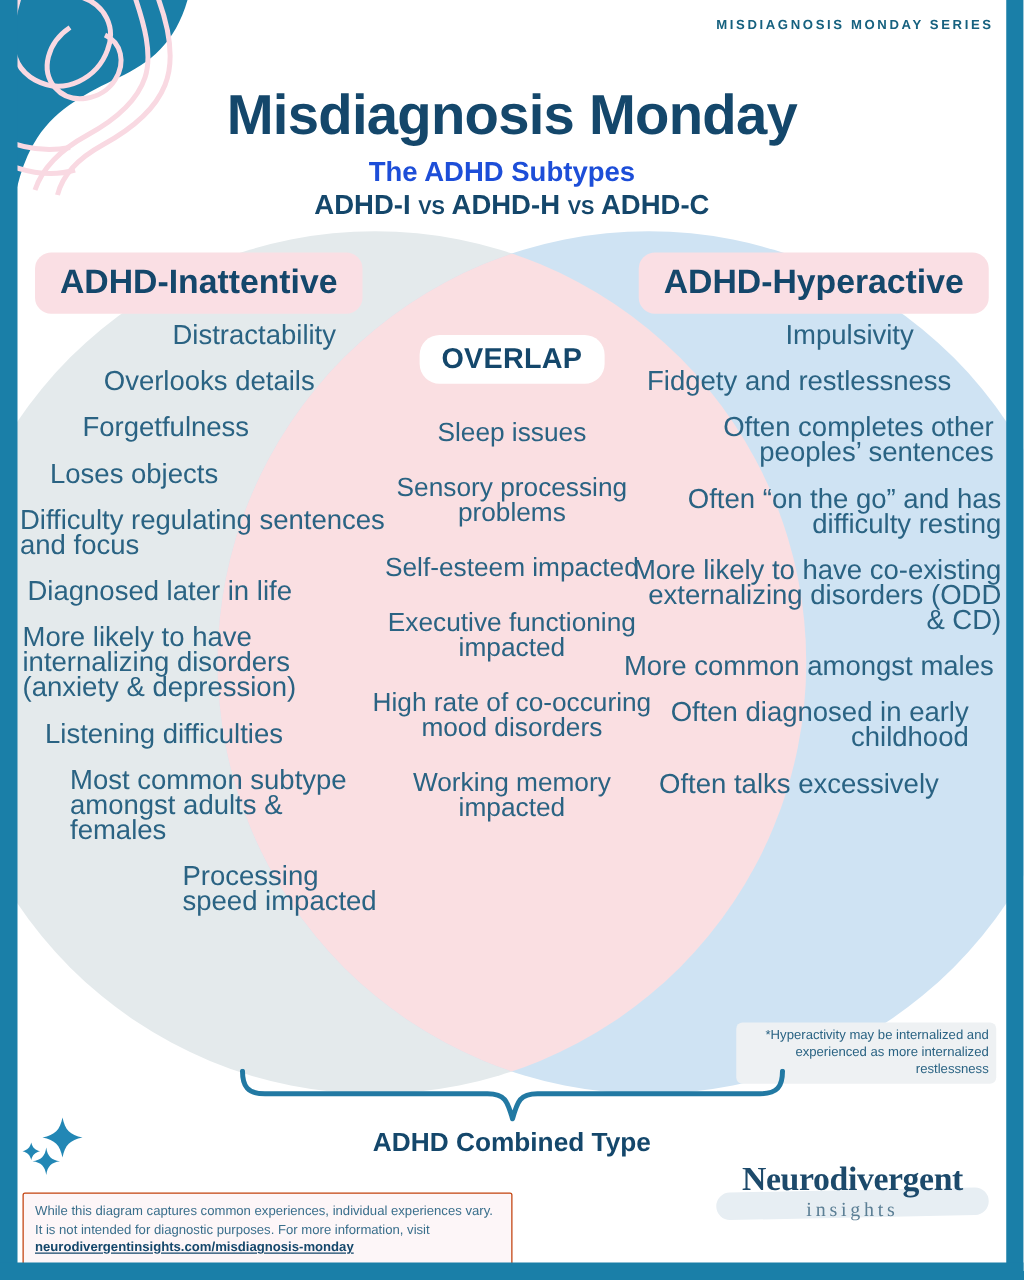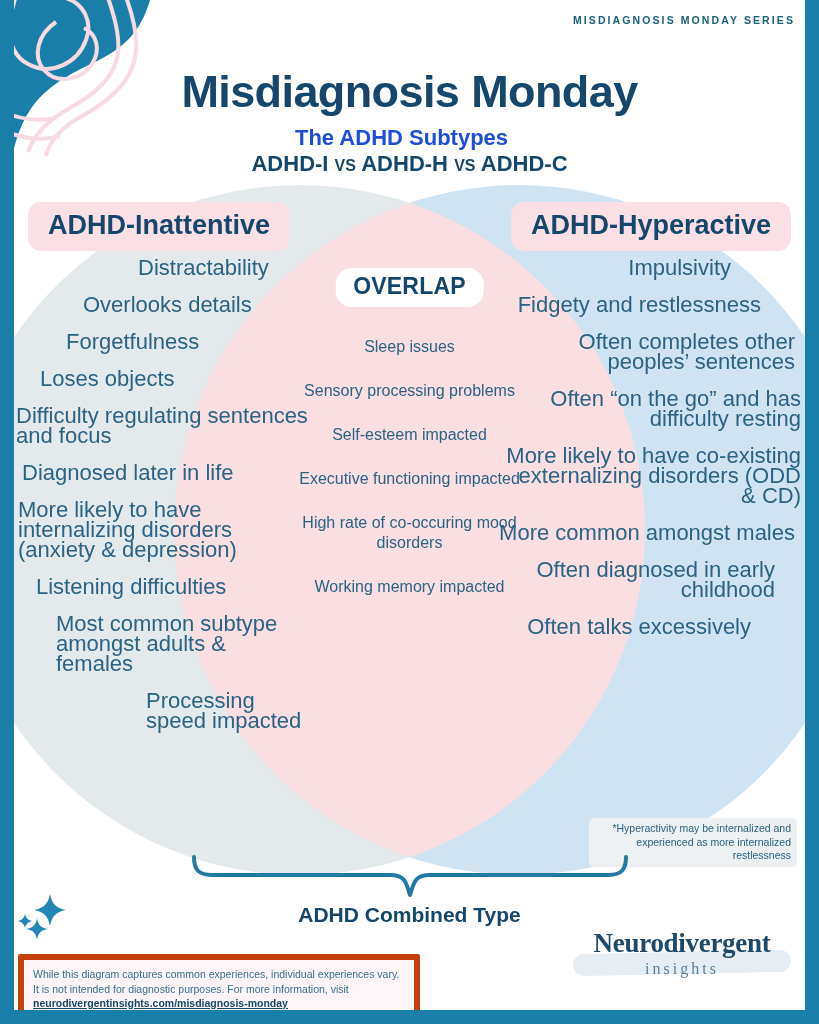--- a/index.html
+++ b/index.html
@@ -62,21 +62,21 @@
 
   
   .col{position:absolute;z-index:14;color:#2a6383;}
   .col .item{font-size:22px;line-height:20px;margin-bottom:17px;}
 
   .col-left{left:8px;top:258px;width:300px;}
   .col-left .item{text-align:left;}
   .col-right{right:10px;top:258px;width:310px;}
   .col-right .item{text-align:right;}
   .col-mid{left:50%;transform:translateX(-50%);top:337px;width:225px;text-align:center;}
-  .col-mid .item{font-size:16px;line-height:20px;margin-bottom:24px;}
+  .col-mid .item{font-size:21px;line-height:20px;margin-bottom:24px;}
 
   
   .il0{padding-left:130px;}
   .il1{padding-left:75px;}
   .il2{padding-left:58px;}
   .il3{padding-left:32px;}
   .il4{padding-left:8px;}
   .il5{padding-left:14px;}
   .il6{padding-left:10px;}
   .il7{padding-left:28px;}
@@ -120,21 +120,21 @@
     font-size:16px;color:#5c7f95;letter-spacing:3px;line-height:22px;
   }
   .logo-swoosh{
     position:absolute;left:6px;top:24px;width:218px;height:22px;
     background:#e7eef3;border-radius:11px;z-index:1;transform:rotate(-1.2deg);
   }
 
   
   .disclaimer{
     position:absolute;left:18px;top:954px;width:372px;z-index:26;
-    background:#fdf6f8;border:6px solid #c2410c;border-radius:2px;
+    background:#fdf6f8;border:1px solid #c2410c;border-radius:2px;
     padding:7px 9px;color:#3a6f8c;font-size:10.5px;line-height:14.5px;
   }
   .disclaimer a,.disclaimer .url{
     color:#14476b;font-weight:bold;text-decoration:underline;
   }
 </style>
 </head>
 <body>
 
 <div id="page">

